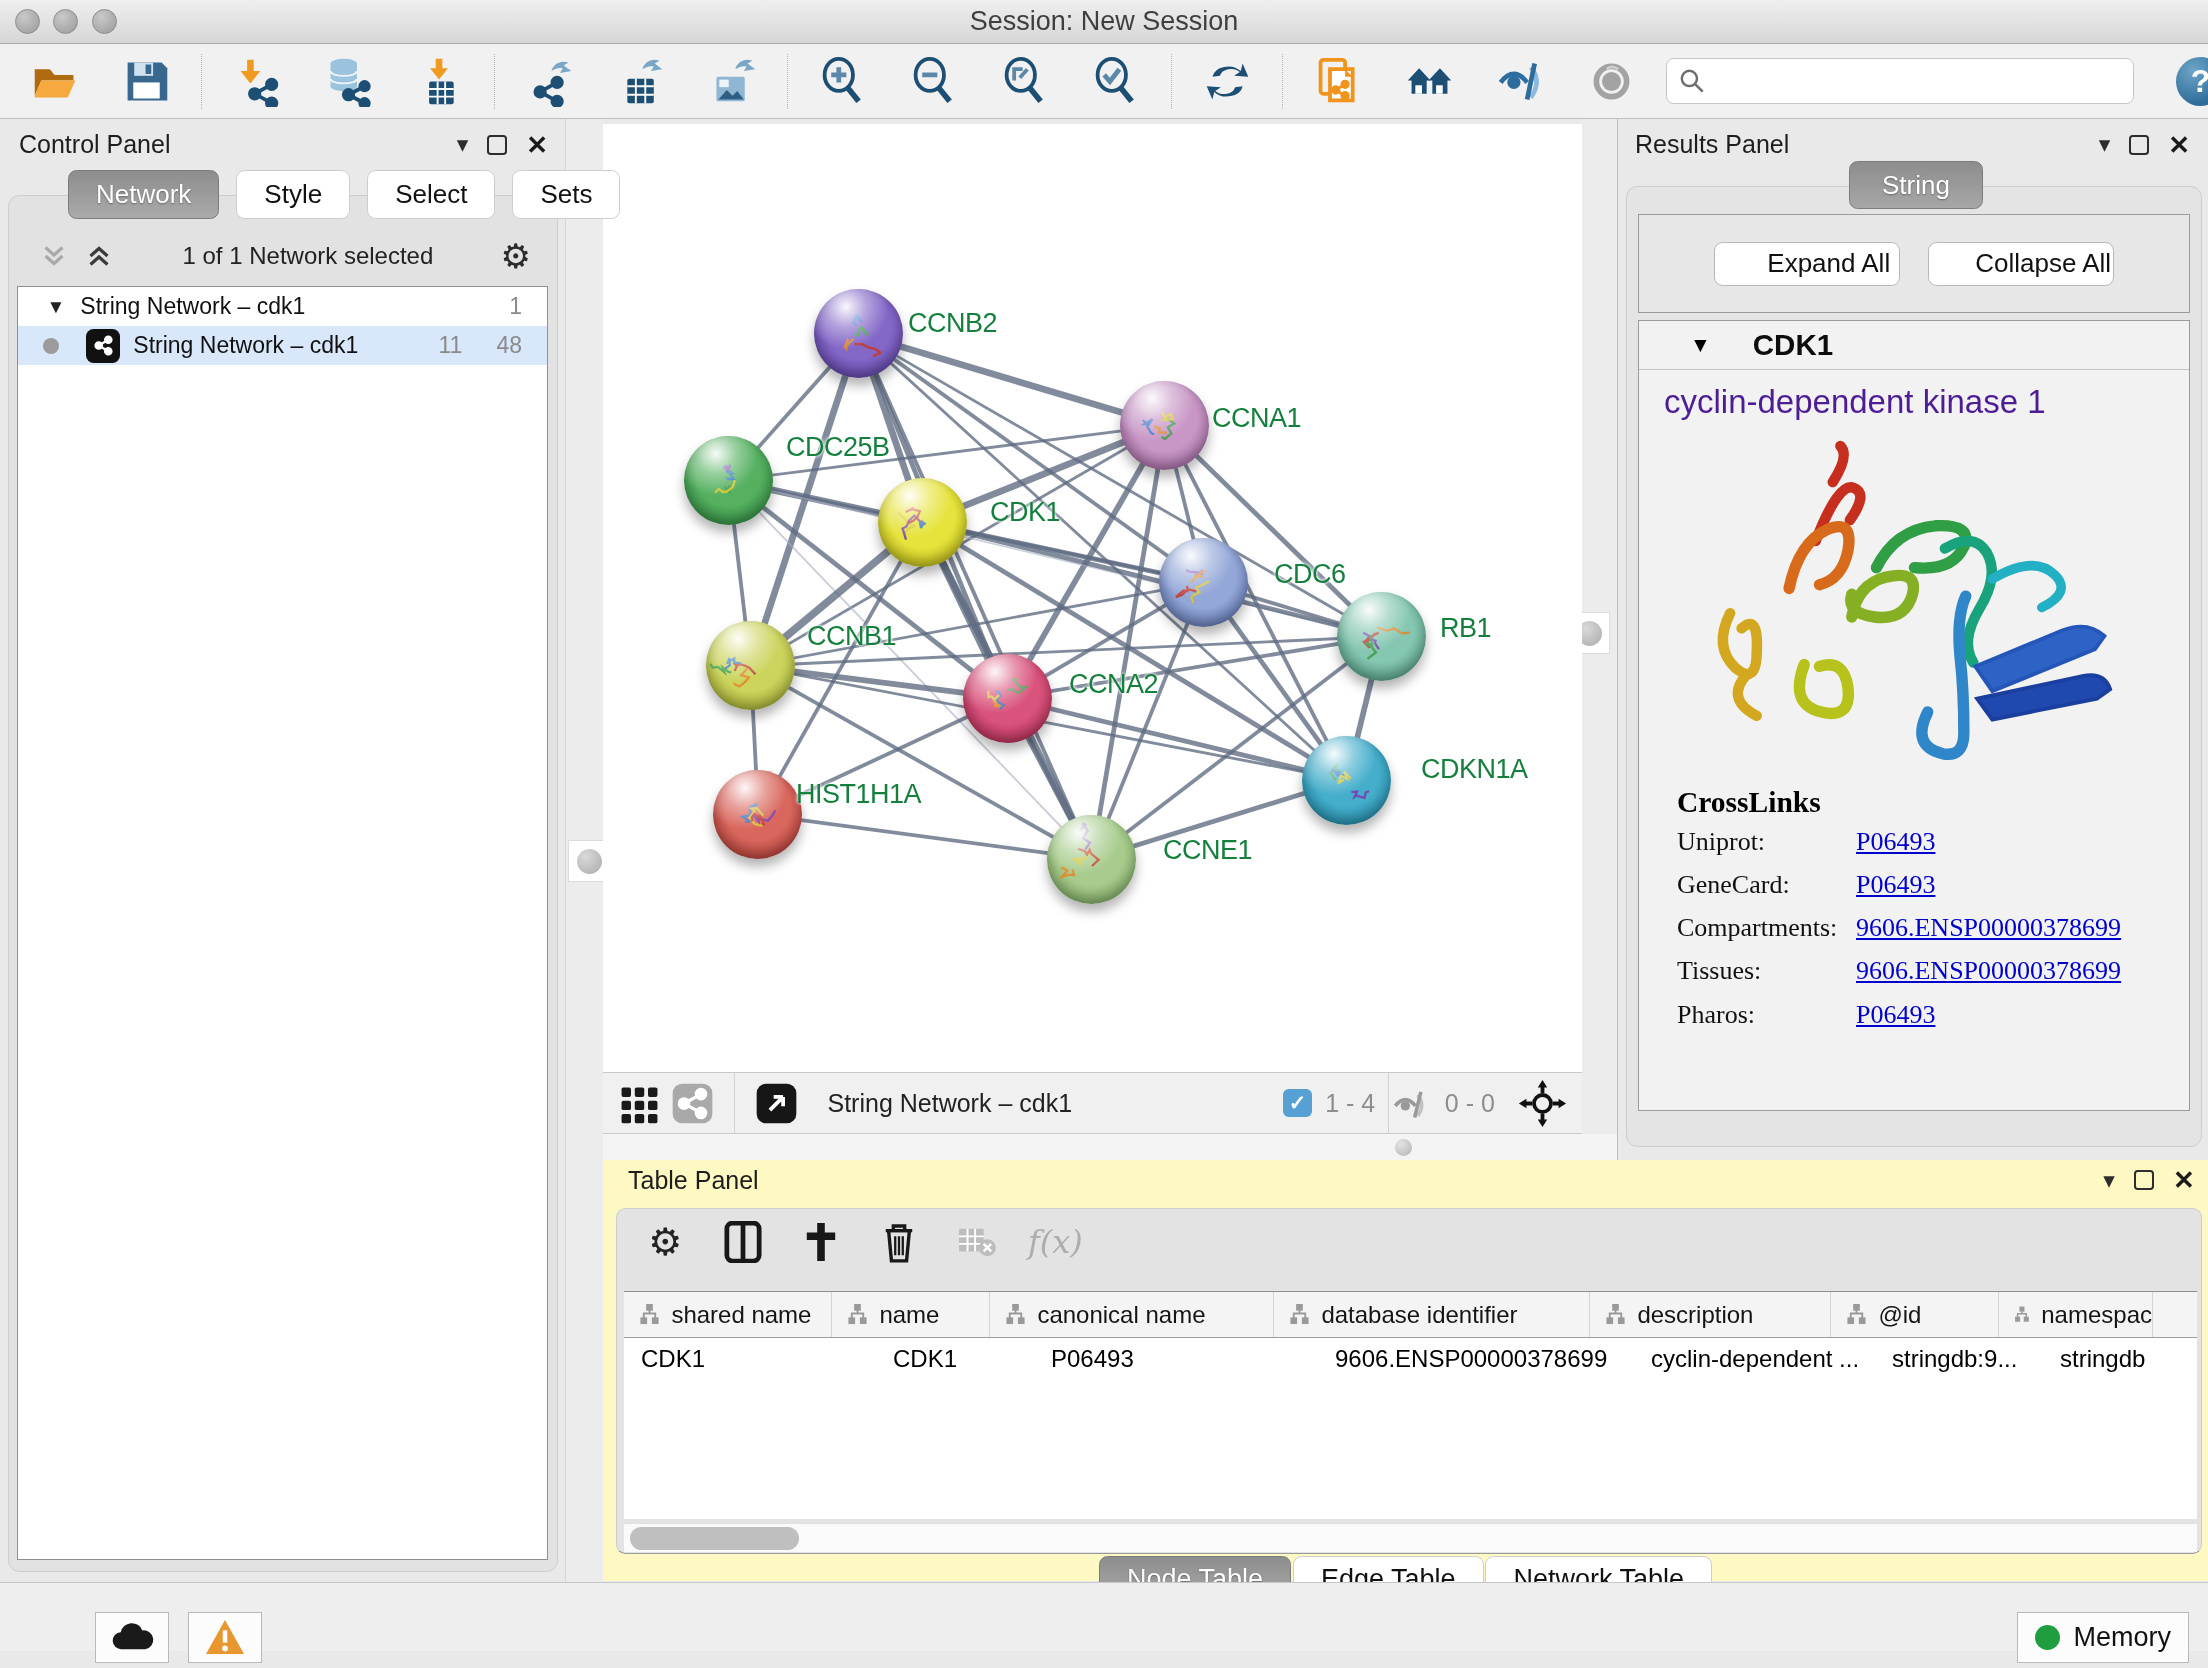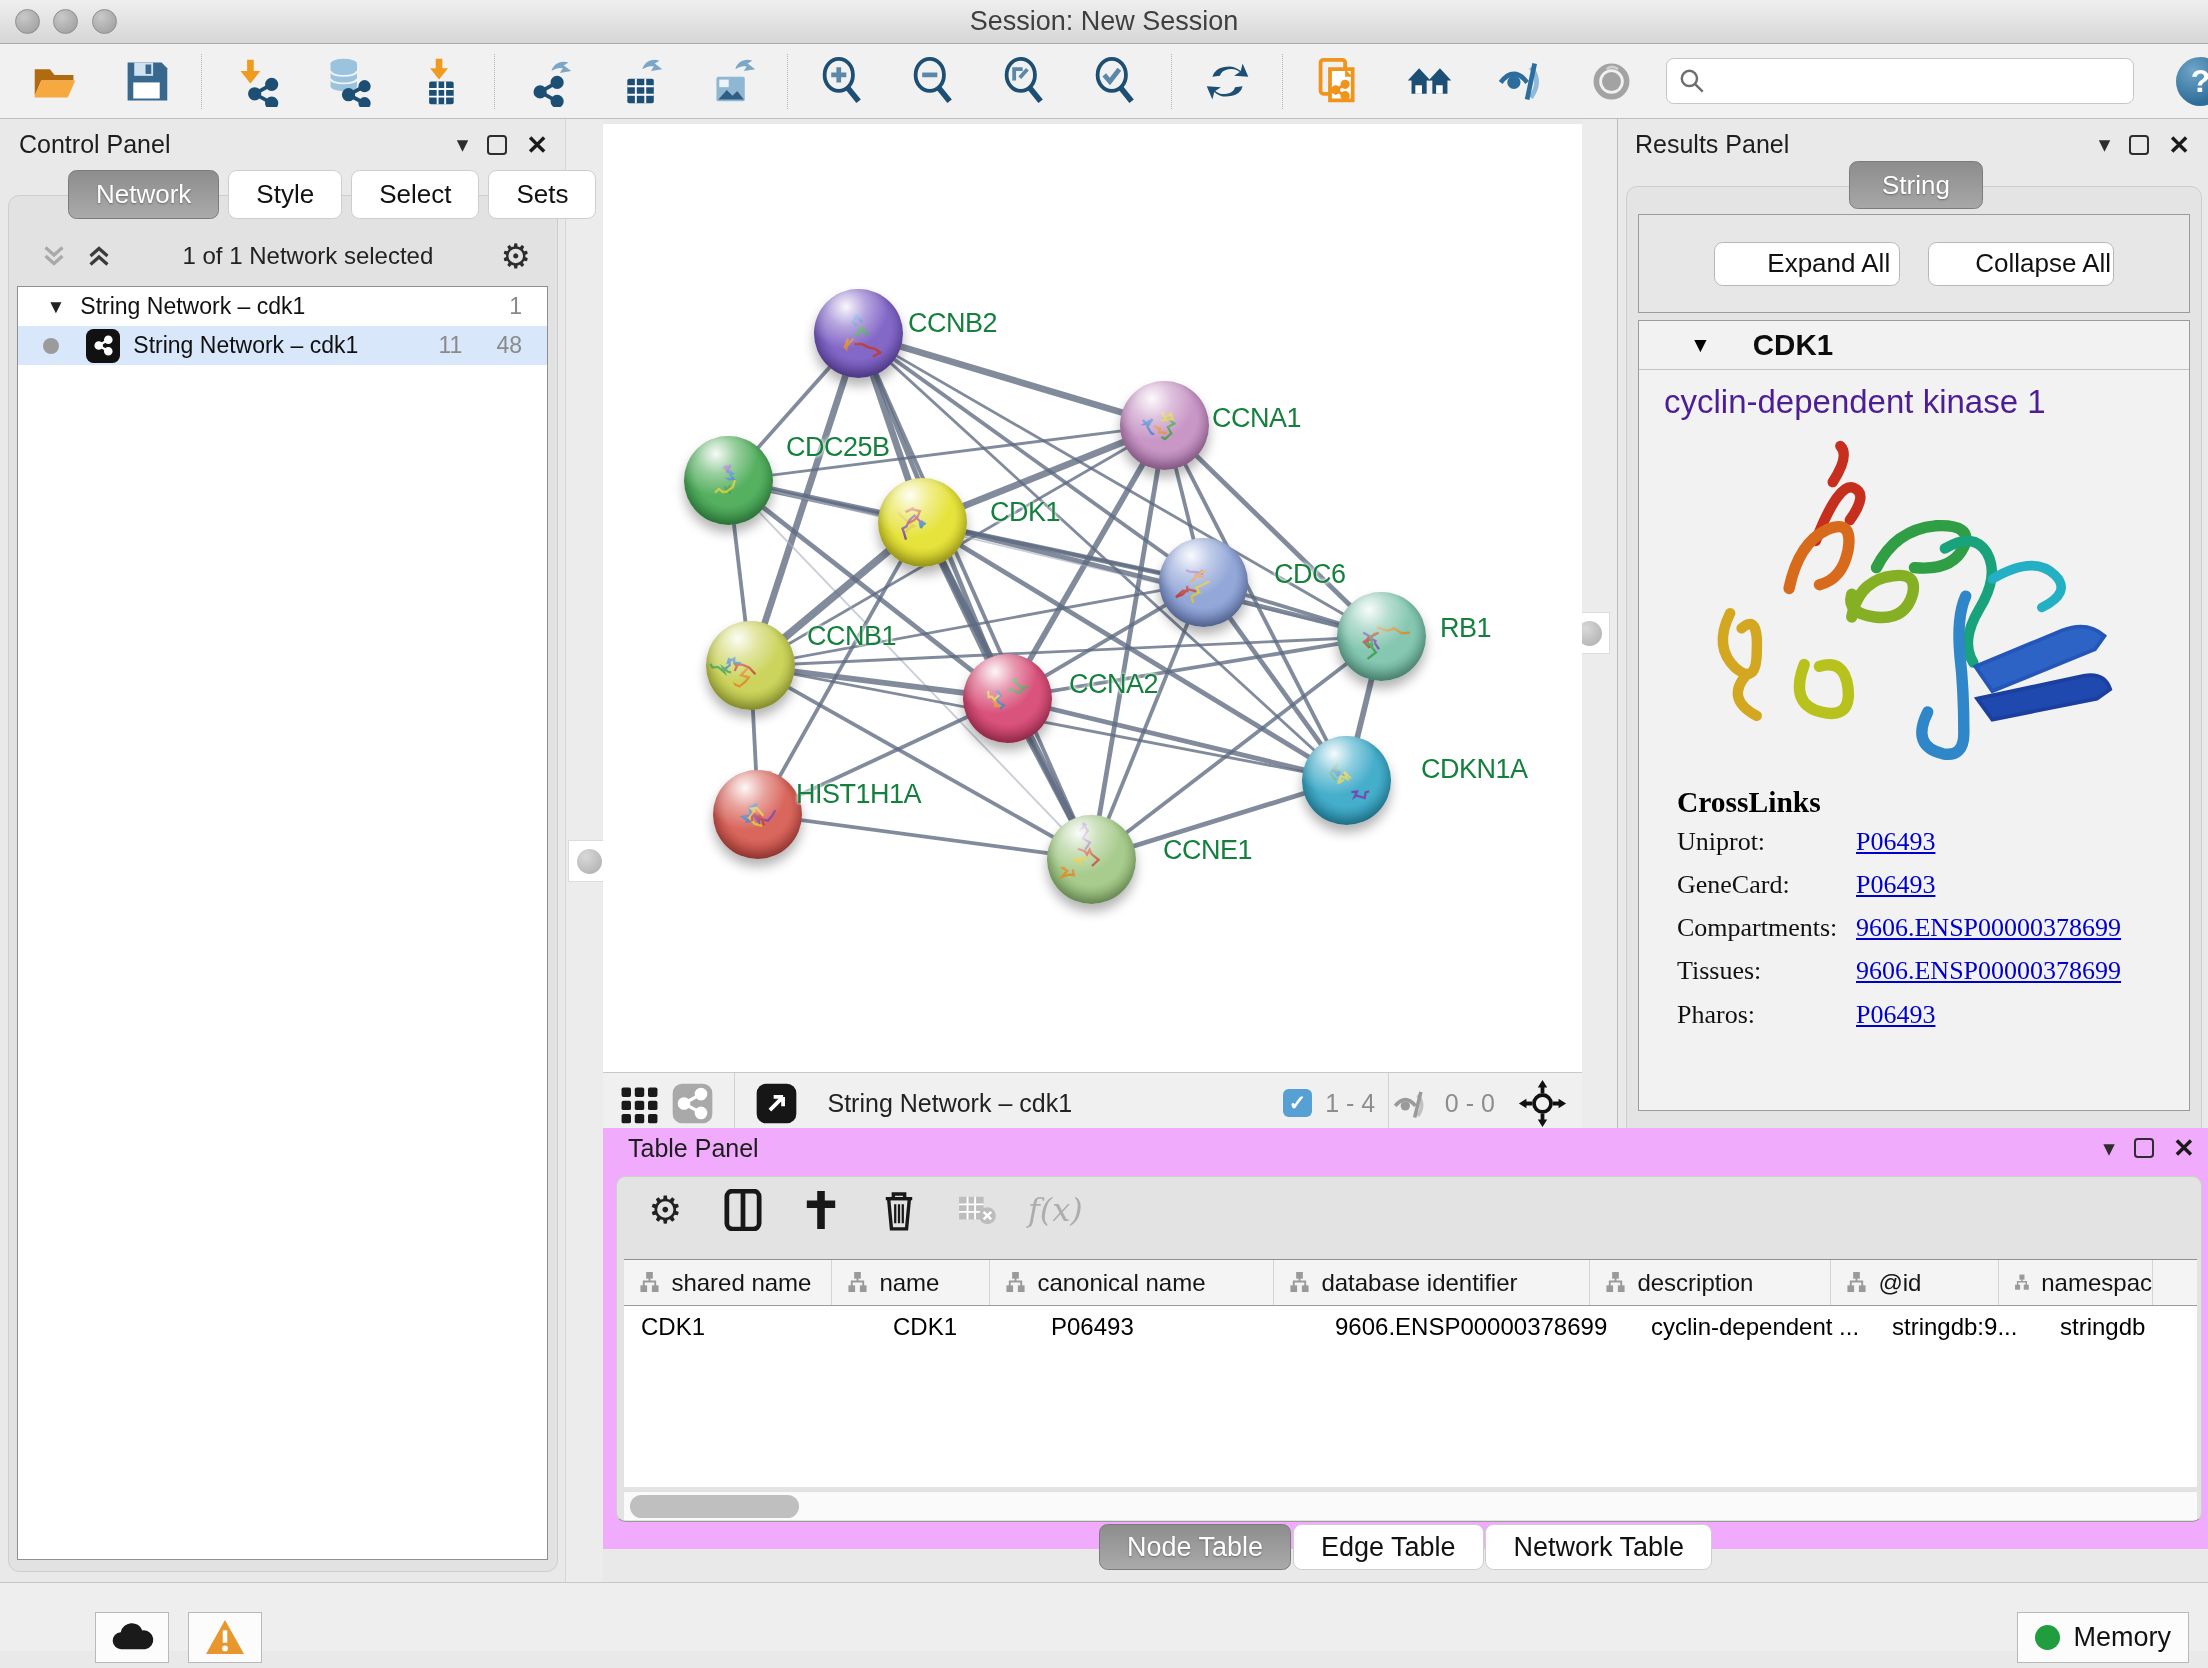--- a/index.html
+++ b/index.html
@@ -39,21 +39,21 @@
   .wc-x { font-size:26px; font-weight:bold; color:#1a1a1a; line-height:1; }
 
   .tabbtn { height:49px; display:flex; align-items:center; justify-content:center; padding:0 27px;
     font-size:26px; color:#111; background:#fff; border:1px solid #cdcdcd; border-radius:8.6px; cursor:pointer; }
   .tabbtn.active { background:linear-gradient(#8d8d8d,#aaaaaa); color:#fff; border-color:#7c7c7c;
     text-shadow:0 1px 1.9px rgba(0,0,0,.35); }
 
   
   .control-panel { position:absolute; left:0; top:119px; width:565px; height:1463px; background:#e9e9e9; }
   .control-panel .panel-head { padding:11.4px 17px 0 19px; }
-  .cp-tabs { position:absolute; left:68px; top:51px; display:flex; gap:9px; z-index:2; }
+  .cp-tabs { position:absolute; left:68px; top:51px; display:flex; gap:17px; z-index:2; }
   .cp-body { position:absolute; left:7.6px; top:76px; width:550px; height:1377px;
     background:#e2e2e2; border:1px solid #cdcdcd; border-radius:11.4px; }
   .cp-subhead { position:absolute; left:17px; top:112px; width:531px; height:49px;
     display:flex; align-items:center; }
   .cp-subhead .stat { font-size:24px; color:#222; flex:1; text-align:center; }
   .gear-glyph { font-size:34px; color:#2c2c2c; line-height:1; }
   .cp-list { position:absolute; left:17px; top:167px; width:531px; height:1274px;
     background:#fff; border:1.9px solid #8f8f8f; }
   .tree-row { height:39px; display:flex; align-items:center; font-size:23px; color:#111; }
   .tree-row .tri { margin:0 15px 0 28.5px; font-size:19px; color:#222; }
@@ -119,21 +119,21 @@
   .rp-card-head .name { font-size:29.5px; font-weight:bold; color:#0d0d0d; }
   .rp-desc { font-size:33px; color:#4c1d95; padding:13.3px 0 0 25px; }
   .rp-structure { display:block; margin:5.7px auto 0 auto; }
   .crosslinks { font-family:"Liberation Serif", serif; padding-left:38px; }
   .cl-title { font-size:29.5px; font-weight:bold; color:#000; margin:17px 0 7.6px 0; }
   .cl-row { display:flex; font-size:26px; margin:0 0 13.3px 0; }
   .cl-label { width:179px; color:#111; }
   .cl-value { color:#0000cd; text-decoration:underline; cursor:pointer; }
 
   
-  .table-panel { position:absolute; left:603px; top:1128px; width:1605px; height:421px; background:#f0abfc; }
+  .table-panel { position:absolute; left:603px; top:1160px; width:1605px; height:421px; background:#fef9c3; }
   .table-panel .panel-head { padding:5.7px 13.3px 0 25px; }
   .tp-body { position:absolute; left:13.3px; top:48px; width:1586px; height:346px;
     background:#e3e3e3; border:1px solid #cdcdcd; border-bottom:1.9px solid #9a9a9a; border-radius:9.5px; }
   .tp-icons { position:absolute; left:25px; top:9.5px; display:flex; align-items:center; gap:32px; }
   .tp-icons .ic { width:46px; height:46px; display:flex; align-items:center; justify-content:center; }
   .fx { font-family:"DejaVu Serif", serif; font-style:italic; font-size:32px; color:#adadad; }
   .tp-table { position:absolute; left:6.7px; top:82px; width:1573px; height:228px; background:#fff;
     border-top:1.9px solid #8f8f8f; overflow:hidden; }
   .tp-hrow { display:flex; height:46px; background:#f4f4f4; border-bottom:1.9px solid #9c9c9c; }
   .tp-hcell { display:flex; align-items:center; gap:11.4px; font-size:24px; color:#151515;

